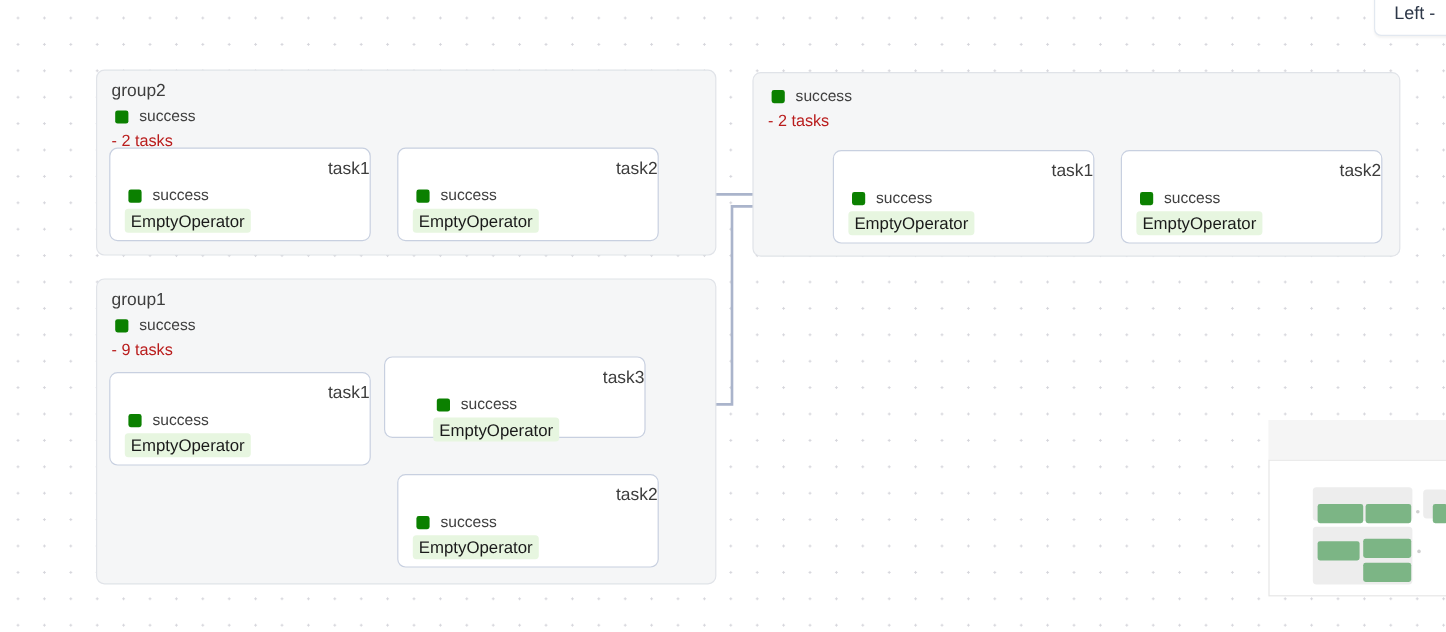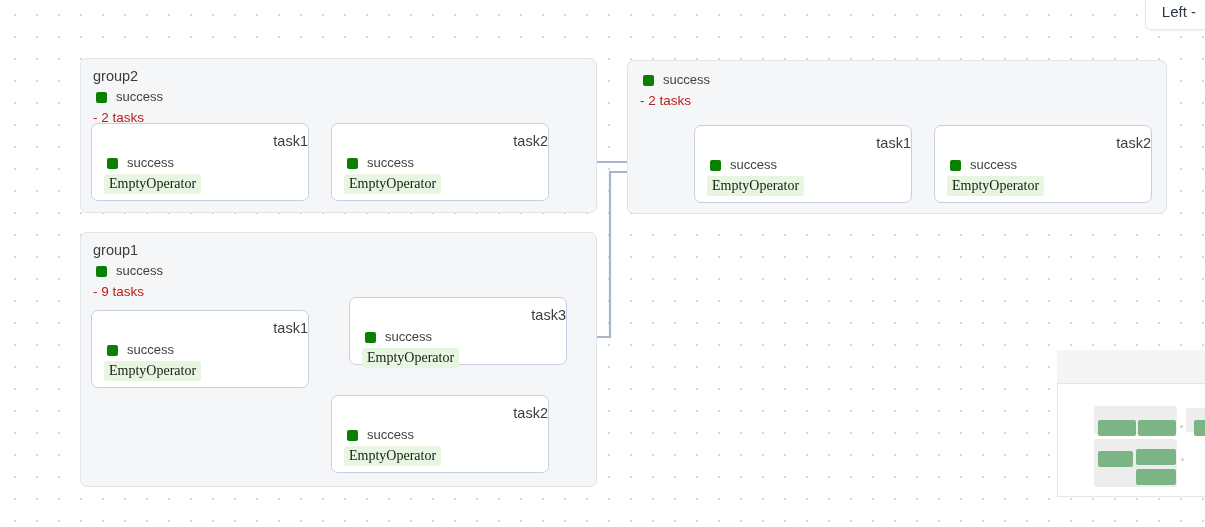--- a/index.html
+++ b/index.html
@@ -122,21 +122,20 @@
   }
   .operator-badge {
     display: inline-block;
     background: #e7f6e0;
     color: #1a1a1a;
     font-size: 14px;
     line-height: 18px;
     padding: 1px 5px;
     border-radius: 3px;
     margin: 3px 0 0 12px;
-    font-family: Liberation Serif, serif;
   }
 
   
   .minimap {
     position: absolute;
     background: #ffffff;
     border: 1px solid #e6e6e6;
     z-index: 35;
     overflow: hidden;
   }
@@ -247,21 +246,21 @@
         </div>
       </div>
       <div class="task-node" style="left: 91px; top: 310px; width: 218px; height: 78px;">
         <div class="task-name">task1</div>
         <div class="task-status-row">
           <span class="status-square"></span>
           <span class="status-text">success</span>
         </div>
         <div><span class="operator-badge">EmptyOperator</span></div>
       </div>
-      <div class="task-node" style="left: 349px; top: 297px; width: 218px; height: 68px;">
+      <div class="task-node" style="left: 320px; top: 297px; width: 218px; height: 68px; padding-left: 28px;">
         <div class="task-name">task3</div>
         <div class="task-status-row">
           <span class="status-square"></span>
           <span class="status-text">success</span>
         </div>
         <div><span class="operator-badge">EmptyOperator</span></div>
       </div>
       <div class="task-node" style="left: 331px; top: 395px; width: 218px; height: 78px;">
         <div class="task-name">task2</div>
         <div class="task-status-row">

